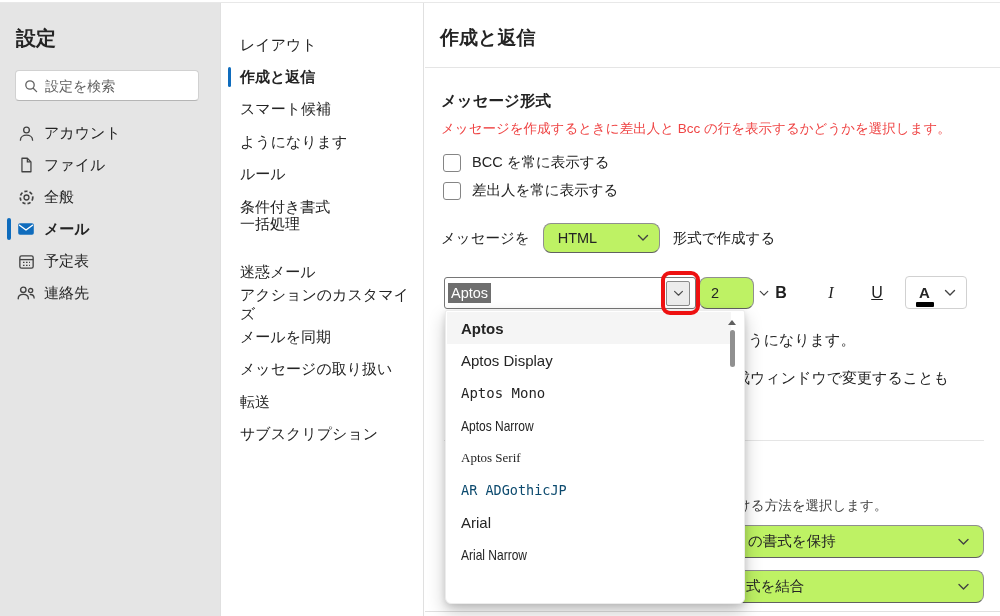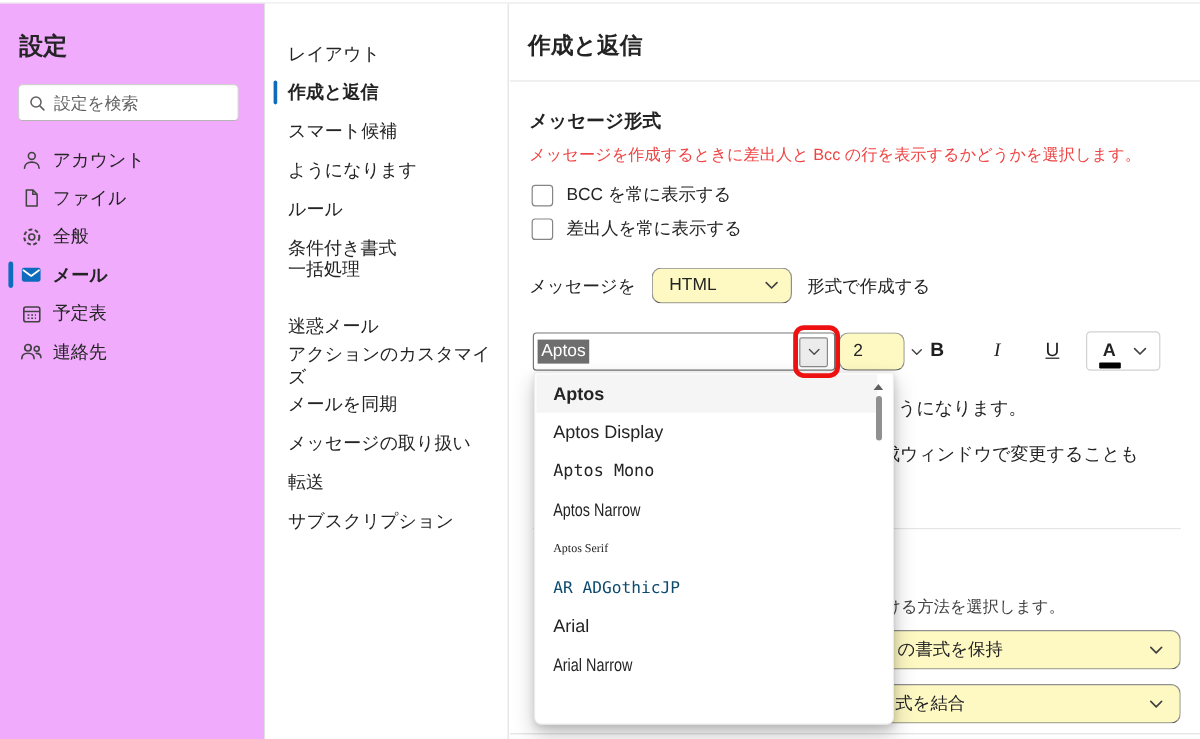--- a/index.html
+++ b/index.html
@@ -6,21 +6,21 @@
   html,body { width:1000px; height:616px; }
   body {
     font-family:"Liberation Sans","DejaVu Sans",sans-serif;
     color:#242424; background:#ffffff; position:relative; overflow:hidden;
     font-size:15px;
   }
   .abs { position:absolute; }
   .hairline-top { left:0; top:2px; width:1000px; height:1px; background:#e8e8e8; }
 
   
-  .sidebar { left:0; top:3px; width:221px; height:613px; background:#f0abfc; border-right:1px solid #e0e0e0; }
+  .sidebar { left:0; top:3px; width:221px; height:613px; background:#e5e5e5; border-right:1px solid #e0e0e0; }
   .sb-title { position:absolute; left:16px; top:22px; font-size:20px; font-weight:700; }
   .searchbox { position:absolute; left:15px; top:67px; width:184px; height:31px;
     border:1px solid #d1d1d1; border-bottom-color:#b5b5b5; border-radius:4px;
     display:flex; align-items:center; gap:7px; padding:0 8px; background:#fff; }
   .searchbox input { border:none; outline:none; width:100%; font-size:14px;
     font-family:inherit; color:#242424; background:transparent; }
   .searchbox input::placeholder { color:#616161; }
   .nav-item { position:absolute; left:0; width:177px; height:32px; display:flex; align-items:center; cursor:pointer; }
   .nav-item .ico { position:absolute; left:16px; width:20px; height:20px; display:flex; align-items:center; justify-content:center; }
   .nav-item .lbl { position:absolute; left:44px; font-size:15px; }
@@ -40,21 +40,21 @@
   .divider { position:absolute; height:1px; background:#e5e5e5; }
   .sec-title { position:absolute; left:16px; top:88px; font-size:15.5px; font-weight:700; }
   .sec-desc { position:absolute; left:16px; top:117px; font-size:13.5px; color:#ef4444; }
   .cb-row { position:absolute; left:18px; display:flex; align-items:flex-end; gap:11px; height:20px; }
   .cb-box { width:18px; height:18px; border:1px solid #858585; border-radius:3px; background:#fff; }
   .cb-lbl { font-size:14.5px; }
 
   .compose-row { position:absolute; left:16px; top:219px; height:32px; display:flex; align-items:center; }
   .compose-lbl { font-size:14.5px; }
   .selectbox { border:1px solid #8f8f8f; border-bottom-color:#616161; border-radius:8px;
-    background:#fef9c3; display:flex; align-items:center; justify-content:space-between;gap:40px; }
+    background:#bef264; display:flex; align-items:center; justify-content:space-between;gap:40px; }
   .compose-sel { width:117px; height:30px; margin-left:13px; padding:0 12px 0 14px; font-size:14.5px; }
   .compose-suf { margin-left:13px; font-size:14.5px; }
 
   
   .fontbox { position:absolute; left:19px; top:274px; width:252px; height:32px;
     border:1px solid #767676; border-radius:3px; background:#fff; display:flex; align-items:center; }
   .font-selected { margin-left:3px; padding:2px 3px; background:#6e6e6e; color:#fff; font-size:14.5px; }
   .combo-btn { position:absolute; right:5px; top:3px; width:24px; height:25px; background:#ececec;
     border:1px solid #8a8a8a; border-radius:2px; display:flex; align-items:center; justify-content:center; }
   .red-ring { position:absolute; left:236px; top:268px; width:39px; height:44px;
@@ -85,21 +85,21 @@
   
   .panel { position:absolute; left:20px; top:307px; width:300px; height:294px; background:#fff; z-index:6;
     border:1px solid #ececec; border-radius:2px 2px 6px 6px;
     box-shadow:0 8px 18px rgba(0,0,0,0.22), 0 2px 6px rgba(0,0,0,0.12); }
   .p-item { position:absolute; left:1px; width:284px; height:32.4px; display:flex; align-items:center;
     padding-left:14px; cursor:pointer; }
   .p-item.sel { background:#f5f5f5; font-weight:700; }
   .f-sans { font-size:15px; }
   .f-mono { font-family:"DejaVu Sans Mono","Liberation Mono",monospace; font-size:14px; }
   .f-monolight { font-family:"DejaVu Sans Mono","Liberation Mono",monospace; font-size:13.5px; color:#0c4a6e; }
-  .f-serif { font-family:"Liberation Serif","DejaVu Serif",serif; font-size:10px;align-items:center; }
+  .f-serif { font-family:"Liberation Serif","DejaVu Serif",serif; font-size:13px;align-items:center; }
   .f-narrow span { display:inline-block; transform:scaleX(0.8); transform-origin:left center; }
   .scroll-up { position:absolute; right:8px; top:9px; width:0; height:0;
     border-left:4px solid transparent; border-right:4px solid transparent; border-bottom:5px solid #606060; }
   .scroll-thumb { position:absolute; right:9px; top:19px; width:5px; height:37px; background:#909090; border-radius:3px; }
 
   .chev { display:inline-block; }
   svg { display:block; }
 </style>
 </head>
 <body>

